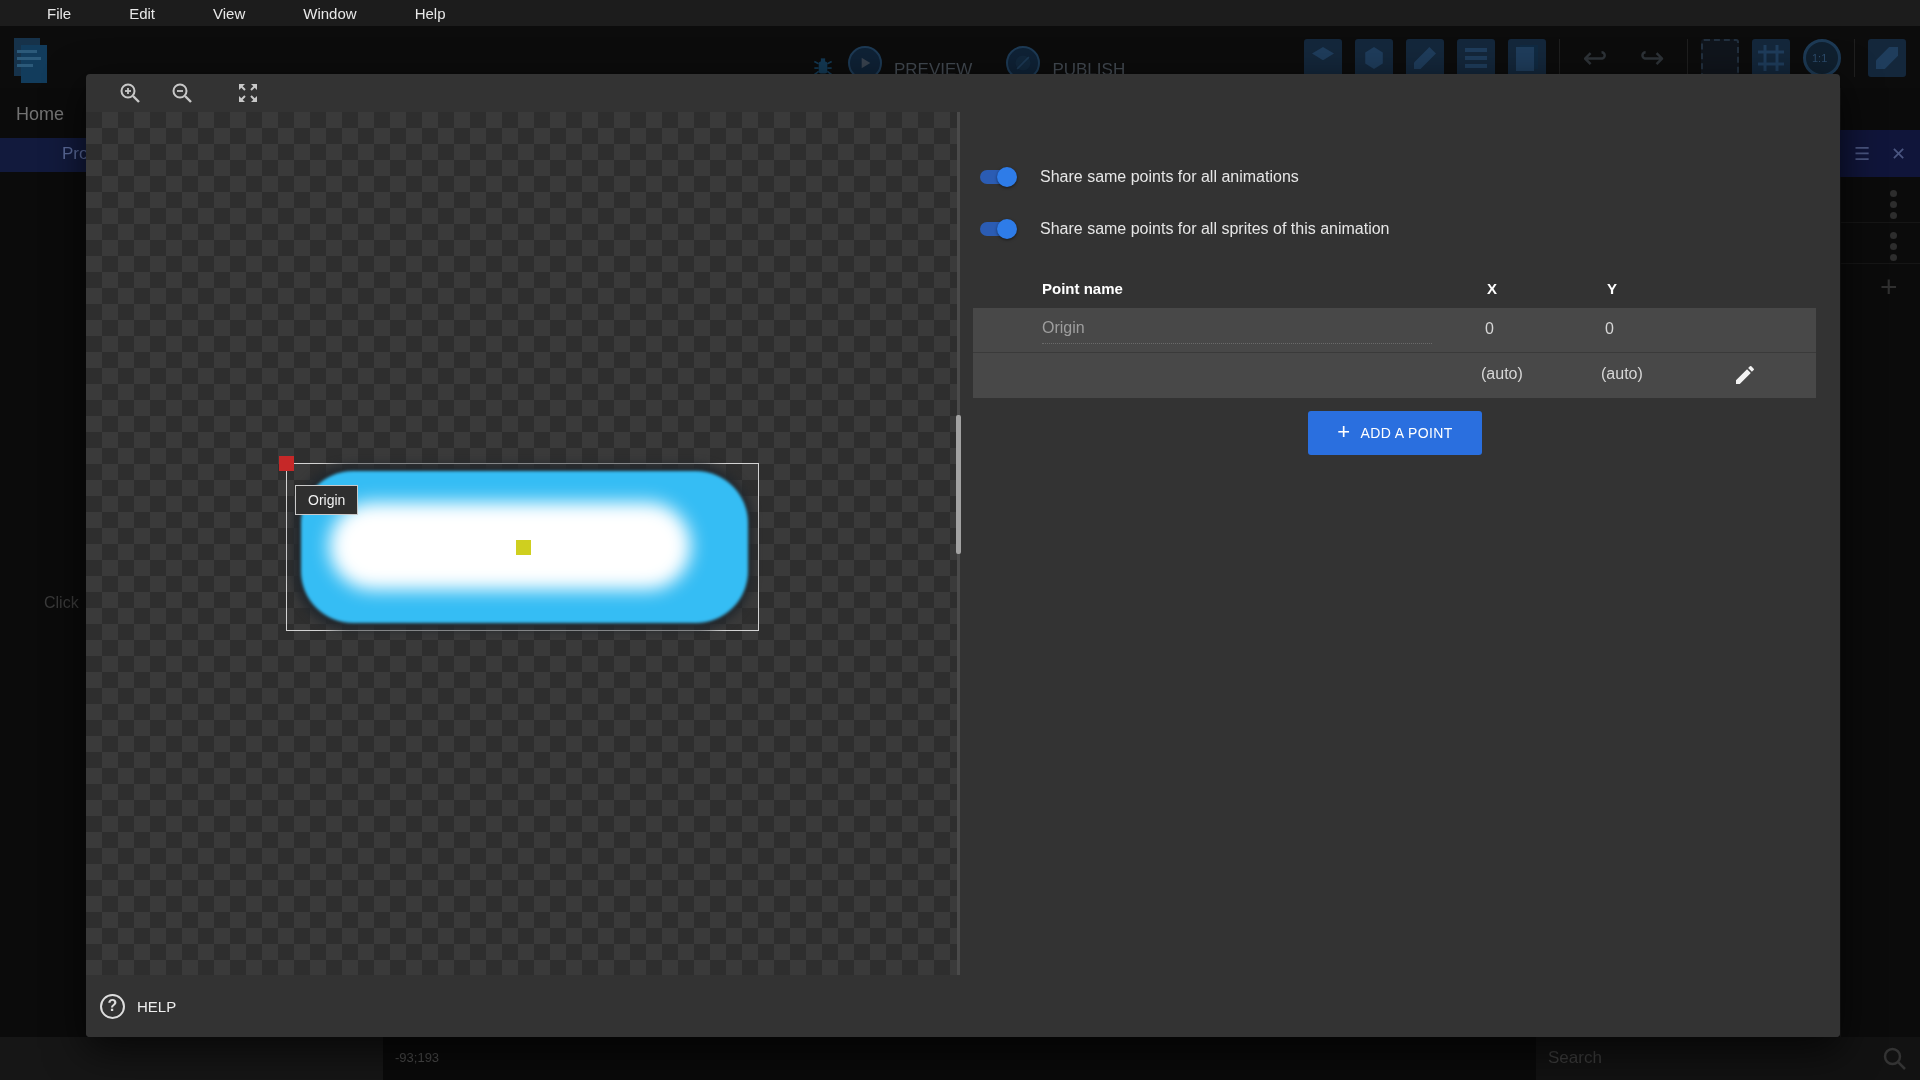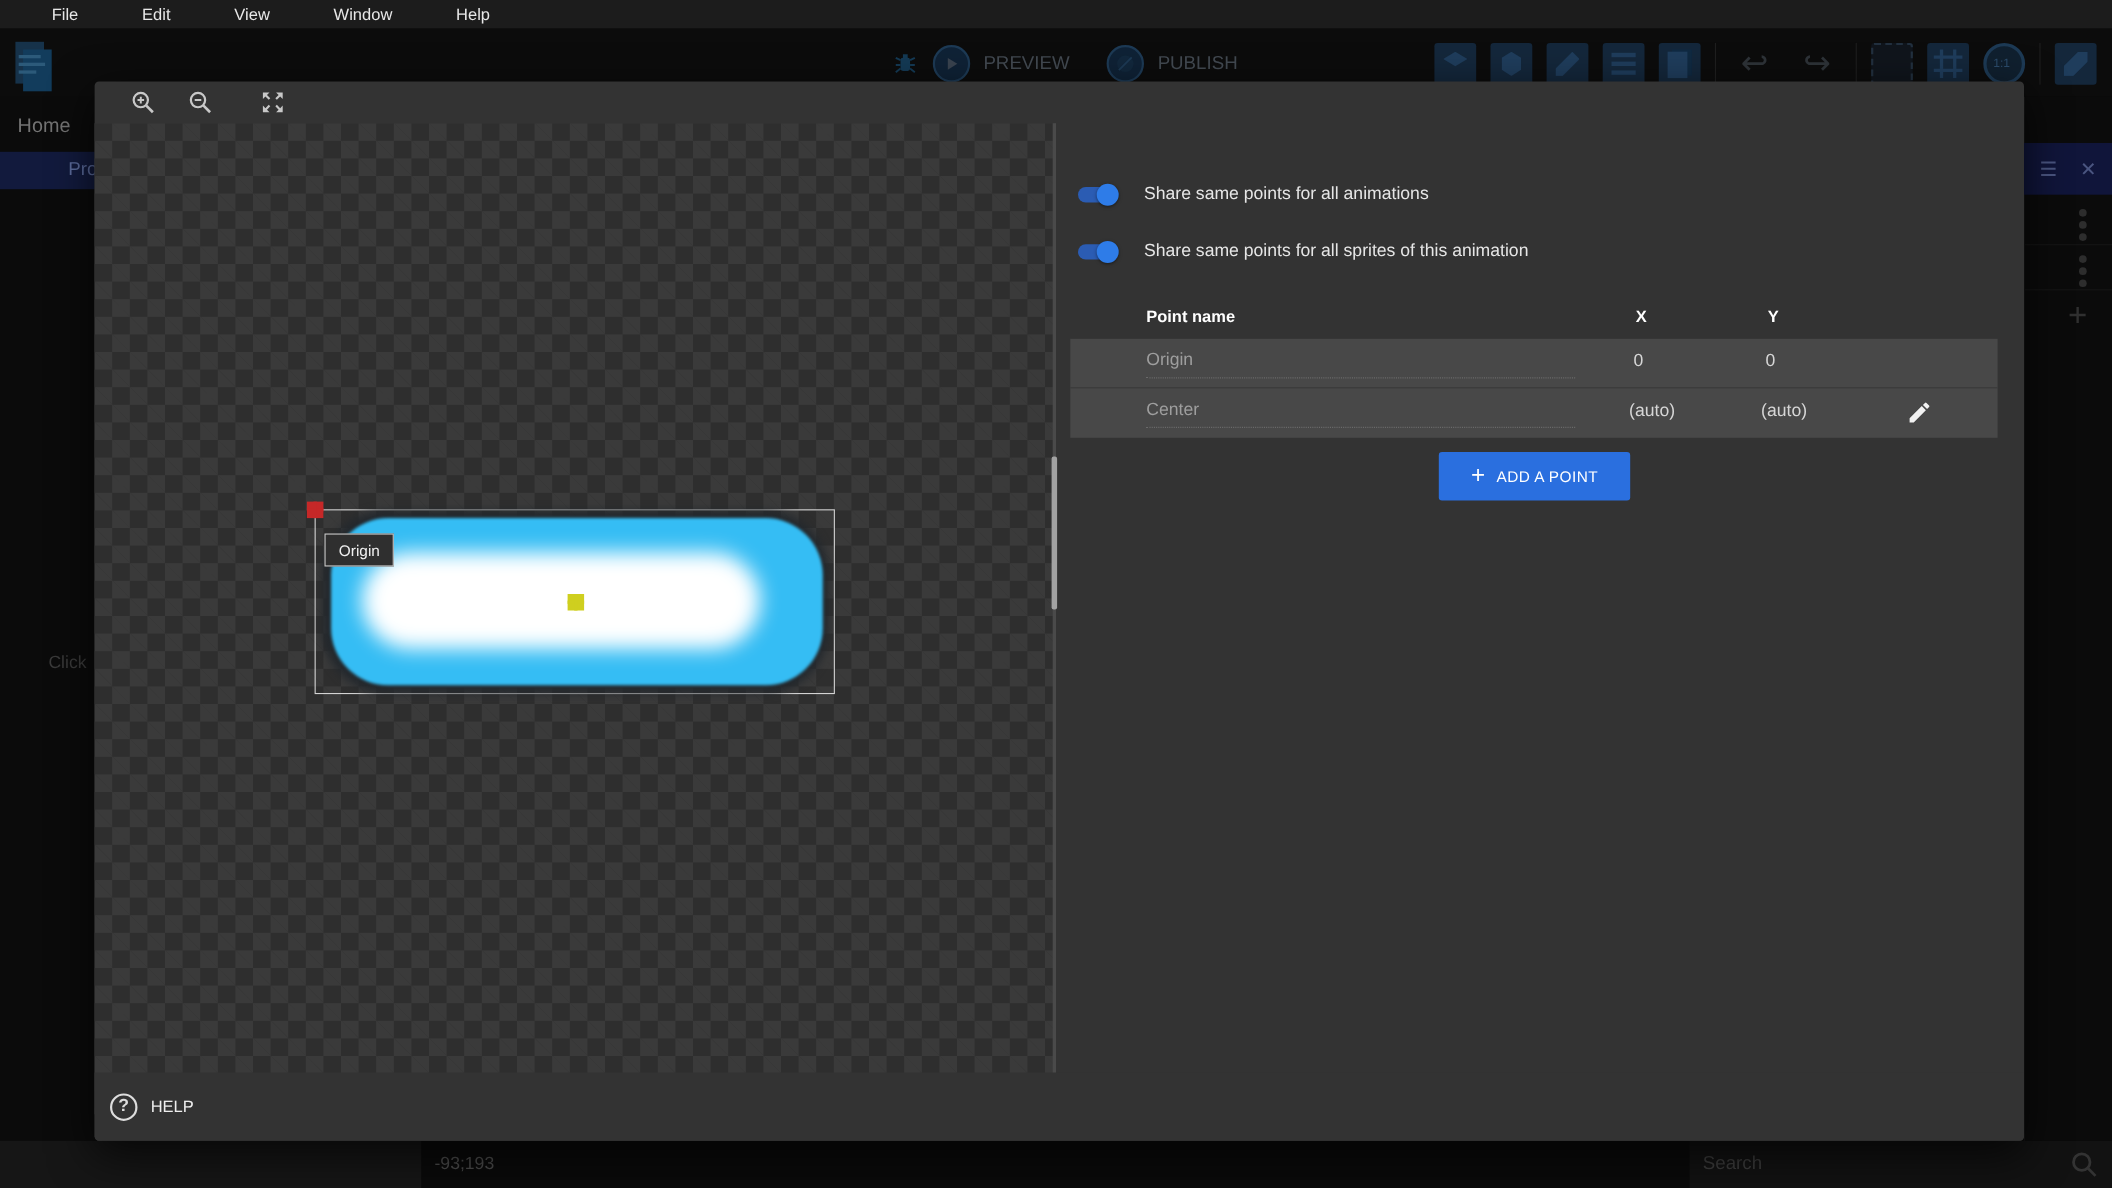--- a/index.html
+++ b/index.html
@@ -12,39 +12,39 @@
   #menubar { left:0; top:0; width:1920px; height:26px; background:#1c1c1c; color:#e8e8e8;
     font-size:15px; display:flex; align-items:center; gap:0; }
   #menubar span { padding:0 11px; cursor:default;margin-left:36px; }
 
   
   #bg-toolbar { left:0; top:26px; width:1920px; height:62px; background:#0c0c0c; }
   #project-icon { left:14px; top:38px; width:34px; height:46px; }
   .doc1 { position:absolute; left:0; top:0; width:26px; height:38px; background:#16324a; }
   .doc2 { position:absolute; left:7px; top:7px; width:26px; height:38px; background:#123c5c; }
   .doc-line { position:absolute; left:3px; height:3px; background:#2c5a7a; }
-  #preview-cluster { left:810px; top:36px; height:44px; display:flex; align-items:center; gap:12px;
+  #preview-cluster { left:810px; top:36px; height:44px; display:flex; align-items:flex-end; gap:12px;
     color:#434a52; font-size:17px; }
   .tb-circle { width:34px; height:34px; border-radius:50%; background:#0f2236; border:2px solid #1d3a55;
     display:flex; align-items:center; justify-content:center; }
   .rt-icons { left:1304px; top:38px; height:40px; display:flex; align-items:center; gap:13px; }
   .rt-box { width:38px; height:38px; border-radius:3px; background:#14273b; position:relative; }
   .rt-sep { width:1px; height:38px; background:#1f1f1f; }
   .rt-glyph { position:absolute; inset:8px; background:#1f3d5c; }
   .arrow-glyph { font-size:30px; color:#2e3338; line-height:38px; width:44px; text-align:center; }
 
   #home-tab { left:16px; top:104px; width:70px; height:24px; font-size:18px; color:#737373; }
   #props-tab-row { left:0; top:138px; width:96px; height:34px; background:#121a3d; }
   #props-tab-label { left:18px; top:144px; font-size:17px; color:#5b6b9b;margin-left:44px; }
   #click-hint { left:44px; top:594px; font-size:16px; color:#3a3a3a; }
 
   
   #statusbar { left:0; top:1037px; width:1920px; height:43px; background:#0a0a0a; }
   #status-left { left:0; top:1037px; width:383px; height:43px; background:#161616; }
-  #cursor-coords { left:395px; top:1050px; font-size:16px; color:#4a4a4a; }
+  #cursor-coords { left:395px; top:1050px; font-size:13px; color:#4a4a4a; }
   #search-zone { left:1536px; top:1037px; width:384px; height:43px; background:#121212; }
   #search-ph { left:1548px; top:1048px; font-size:17px; color:#3c3c3c; }
   #search-mag { left:1880px; top:1044px; }
 
   
   #bg-right { left:1840px; top:88px; width:80px; height:949px; background:#0b0b0b; border-left:1px solid #151515; }
   #bg-right-head { left:1840px; top:130px; width:80px; height:47px; background:#10153a;
     display:flex; align-items:center; justify-content:space-between; padding:0 14px; }
   .navy-ic { color:#4a5580; font-size:18px; }
   .kebab { left:1890px; width:8px; }
@@ -310,21 +310,20 @@
       <span class="th" style="left:69px;top:10px">Point name</span>
       <span class="th" style="left:514px;top:10px">X</span>
       <span class="th" style="left:634px;top:10px">Y</span>
     </div>
     <div id="row-origin" class="tr abs">
       <span class="cell-name">Origin</span>
       <span class="cell-x">0</span>
       <span class="cell-y">0</span>
     </div>
     <div id="row-center" class="tr abs">
-      <span class="cell-name">Center</span>
       <span class="cell-x" style="left:508px">(auto)</span>
       <span class="cell-y" style="left:628px">(auto)</span>
       <span class="row-edit">
         <svg width="24" height="24" viewBox="0 0 24 24" fill="#f2f2f2">
             <path d="M3 17.25V21h3.75L17.8 9.94l-3.75-3.75L3 17.25zM20.7 7.04a1 1 0 0 0 0-1.41l-2.34-2.34a1 1 0 0 0-1.41 0l-1.83 1.83 3.75 3.75 1.83-1.83z"></path>
           </svg>
       </span>
     </div>
 
     <button id="add-point-btn" class="abs">

